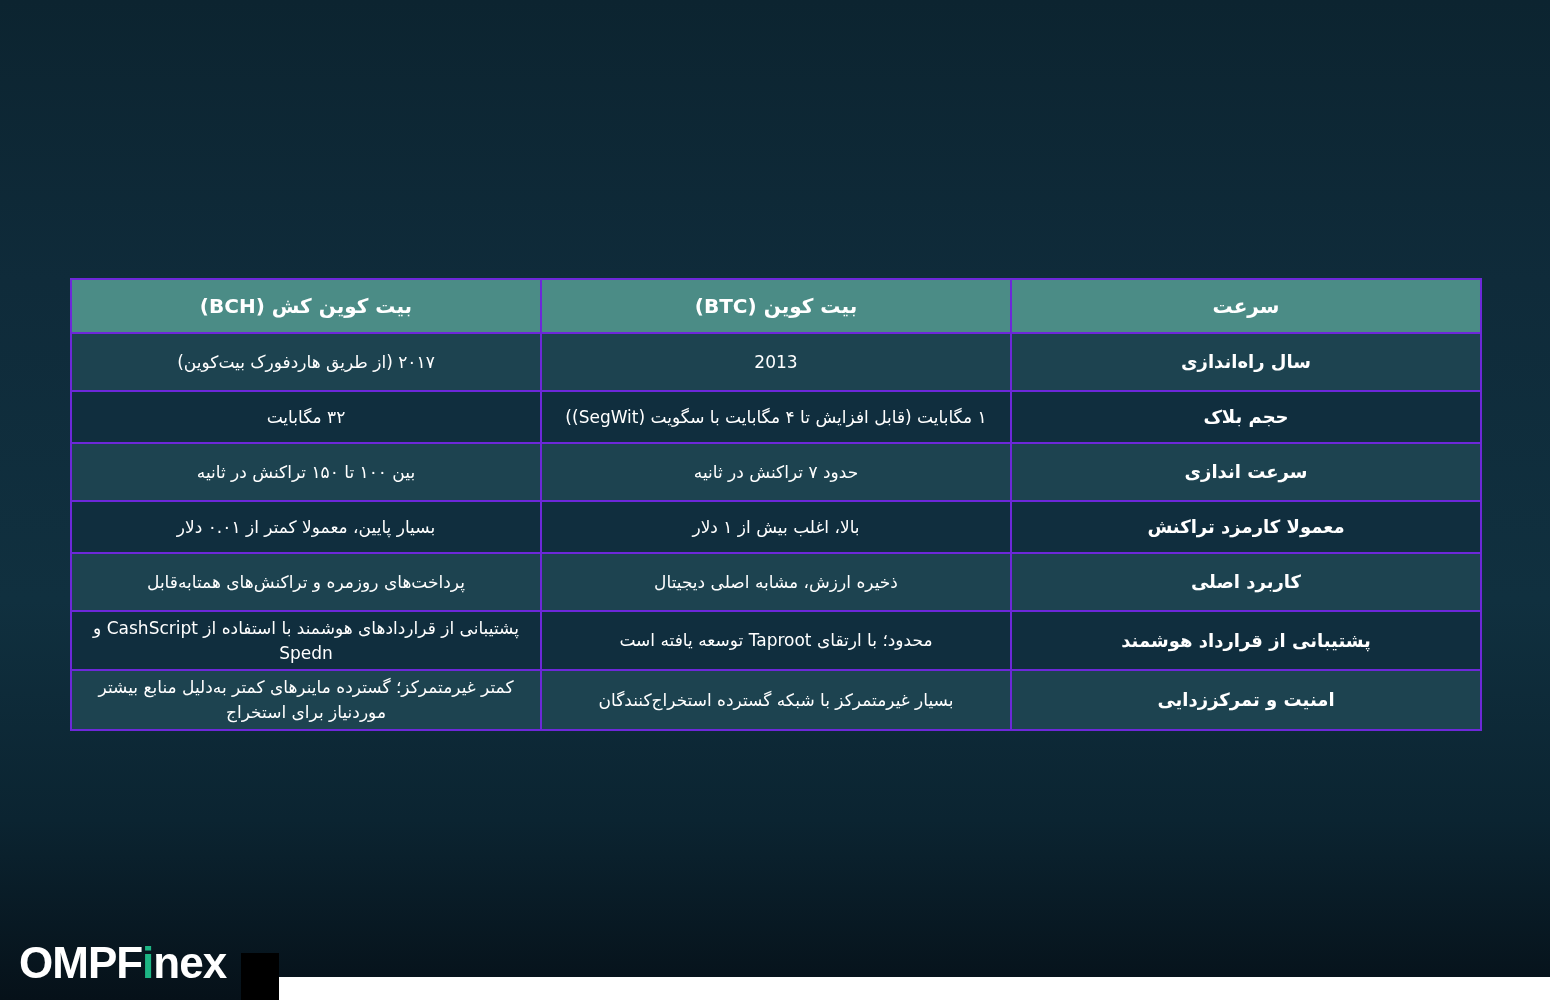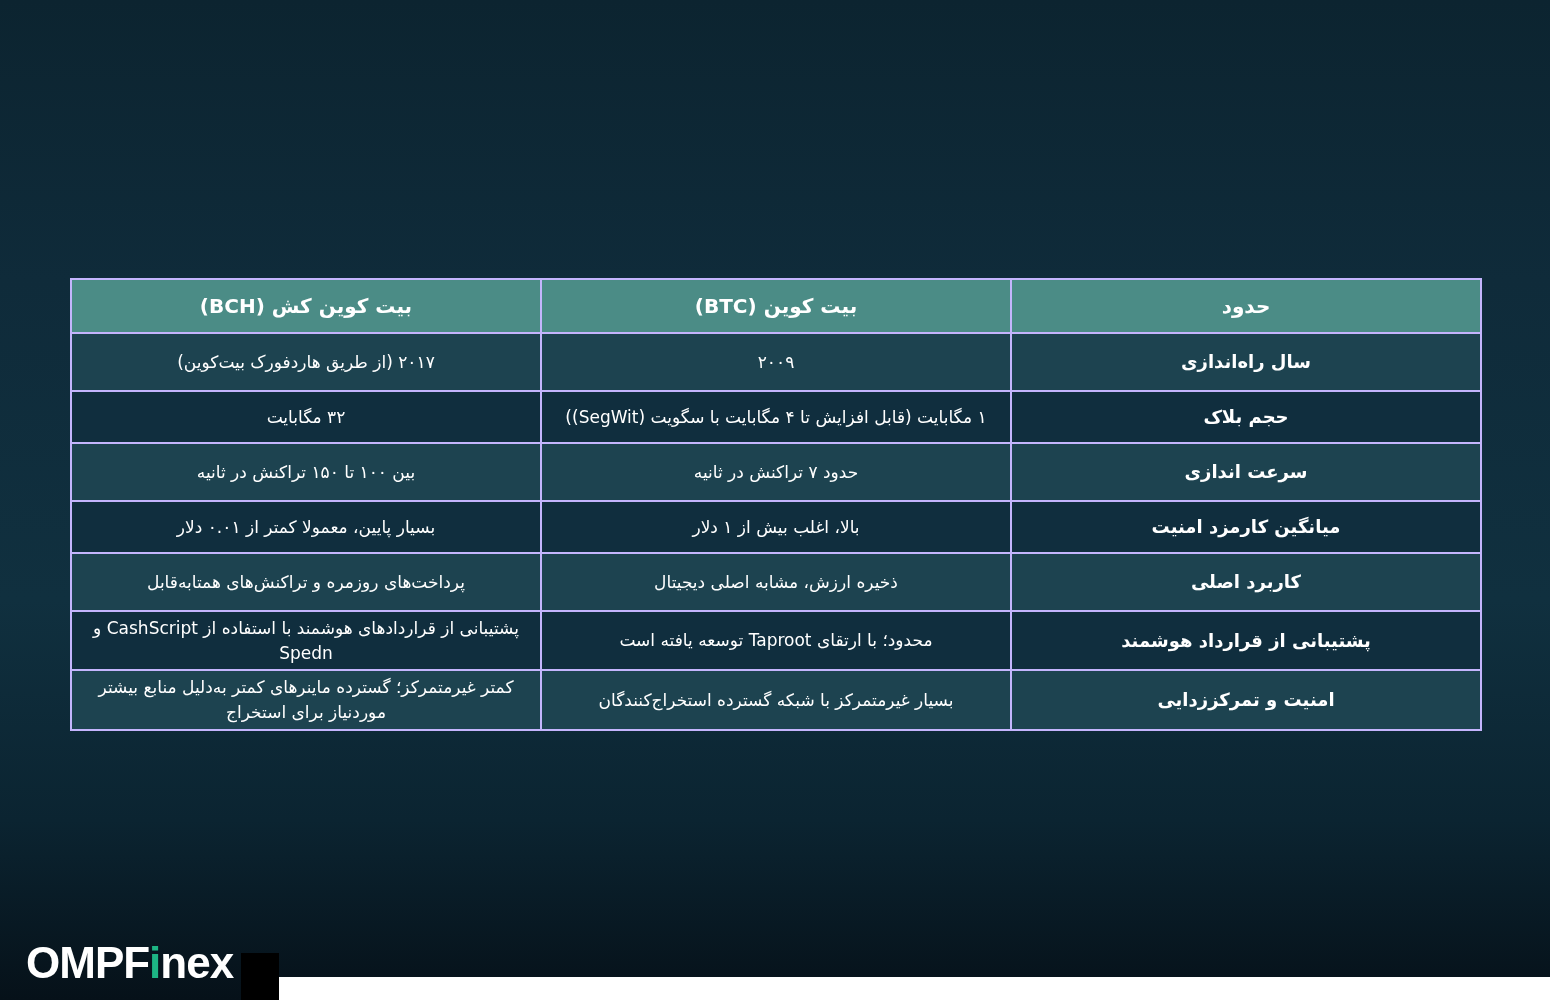--- a/index.html
+++ b/index.html
@@ -28,21 +28,21 @@
     width: 1412px;
   }
   table.cmp {
     width: 100%;
     border-collapse: collapse;
     table-layout: fixed;
   }
   table.cmp th,
   table.cmp td {
     box-sizing: border-box;
-    border: 2px solid #c4b5fd;
+    border: 2px solid #6d28d9;
     text-align: center;
     vertical-align: middle;
     color: #ffffff;
     padding: 4px 16px;
     word-wrap: break-word;
   }
   table.cmp thead th {
     background: #4b8c86;
     height: 54px;
     font-size: 20px;
@@ -65,21 +65,21 @@
   }
   table.cmp td.feature {
     font-weight: bold;
     font-size: 18px;
     margin-left: 15px;
   }
 
   
   .logo {
     position: absolute;
-    left: 26px;
+    left: 19px;
     top: 938px;
     font-family: "Liberation Sans", "DejaVu Sans", sans-serif;
     font-size: 44px;
     font-weight: bold;
     letter-spacing: -1px;
     color: #ffffff;
     white-space: nowrap;
     z-index: 3;
   }
   .logo .logo-accent {
@@ -104,43 +104,43 @@
     z-index: 1;
   }
 </style>
 </head>
 <body>
 
 <div class="table-wrap" dir="rtl">
   <table class="cmp">
     <thead>
       <tr>
-        <th>حدود</th>
+        <th>سرعت</th>
         <th>بیت کوین (BTC)</th>
         <th>بیت کوین کش (BCH)</th>
       </tr>
     </thead>
     <tbody>
         <tr>
           <td class="feature">سال راه‌اندازی</td>
-          <td>۲۰۰۹</td>
+          <td>2013</td>
           <td>۲۰۱۷ (از طریق هاردفورک بیت‌کوین)</td>
         </tr>
         <tr>
           <td class="feature">حجم بلاک</td>
           <td>۱ مگابایت (قابل افزایش تا ۴ مگابایت با سگویت (SegWit))</td>
           <td>۳۲ مگابایت</td>
         </tr>
         <tr>
           <td class="feature">سرعت اندازی</td>
           <td>حدود ۷ تراکنش در ثانیه</td>
           <td>بین ۱۰۰ تا ۱۵۰ تراکنش در ثانیه</td>
         </tr>
         <tr>
-          <td class="feature">میانگین کارمزد امنیت</td>
+          <td class="feature">معمولا کارمزد تراکنش</td>
           <td>بالا، اغلب بیش از ۱ دلار</td>
           <td>بسیار پایین، معمولا کمتر از ۰.۰۱ دلار</td>
         </tr>
         <tr>
           <td class="feature">کاربرد اصلی</td>
           <td>ذخیره ارزش، مشابه اصلی دیجیتال</td>
           <td>پرداخت‌های روزمره و تراکنش‌های همتابه‌قابل</td>
         </tr>
         <tr>
           <td class="feature">پشتیبانی از قرارداد هوشمند</td>

